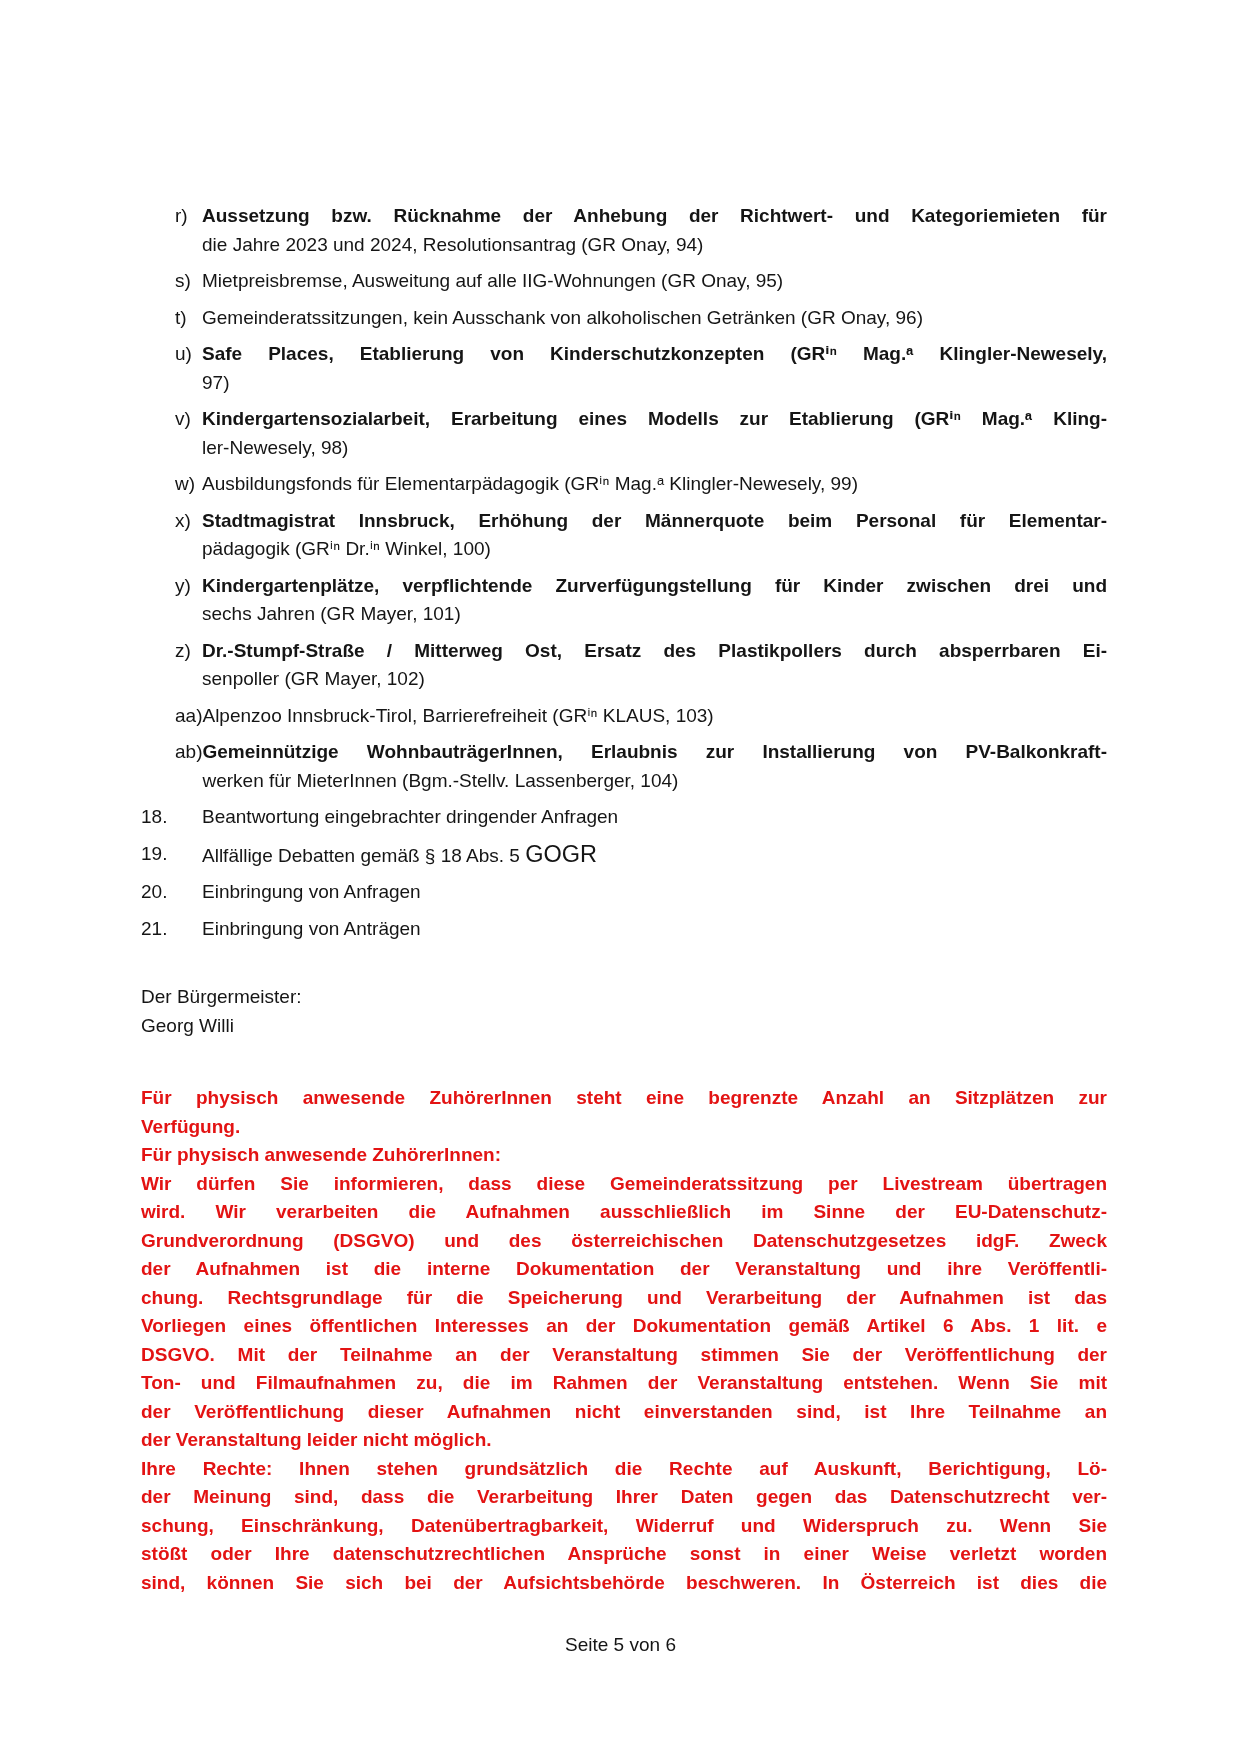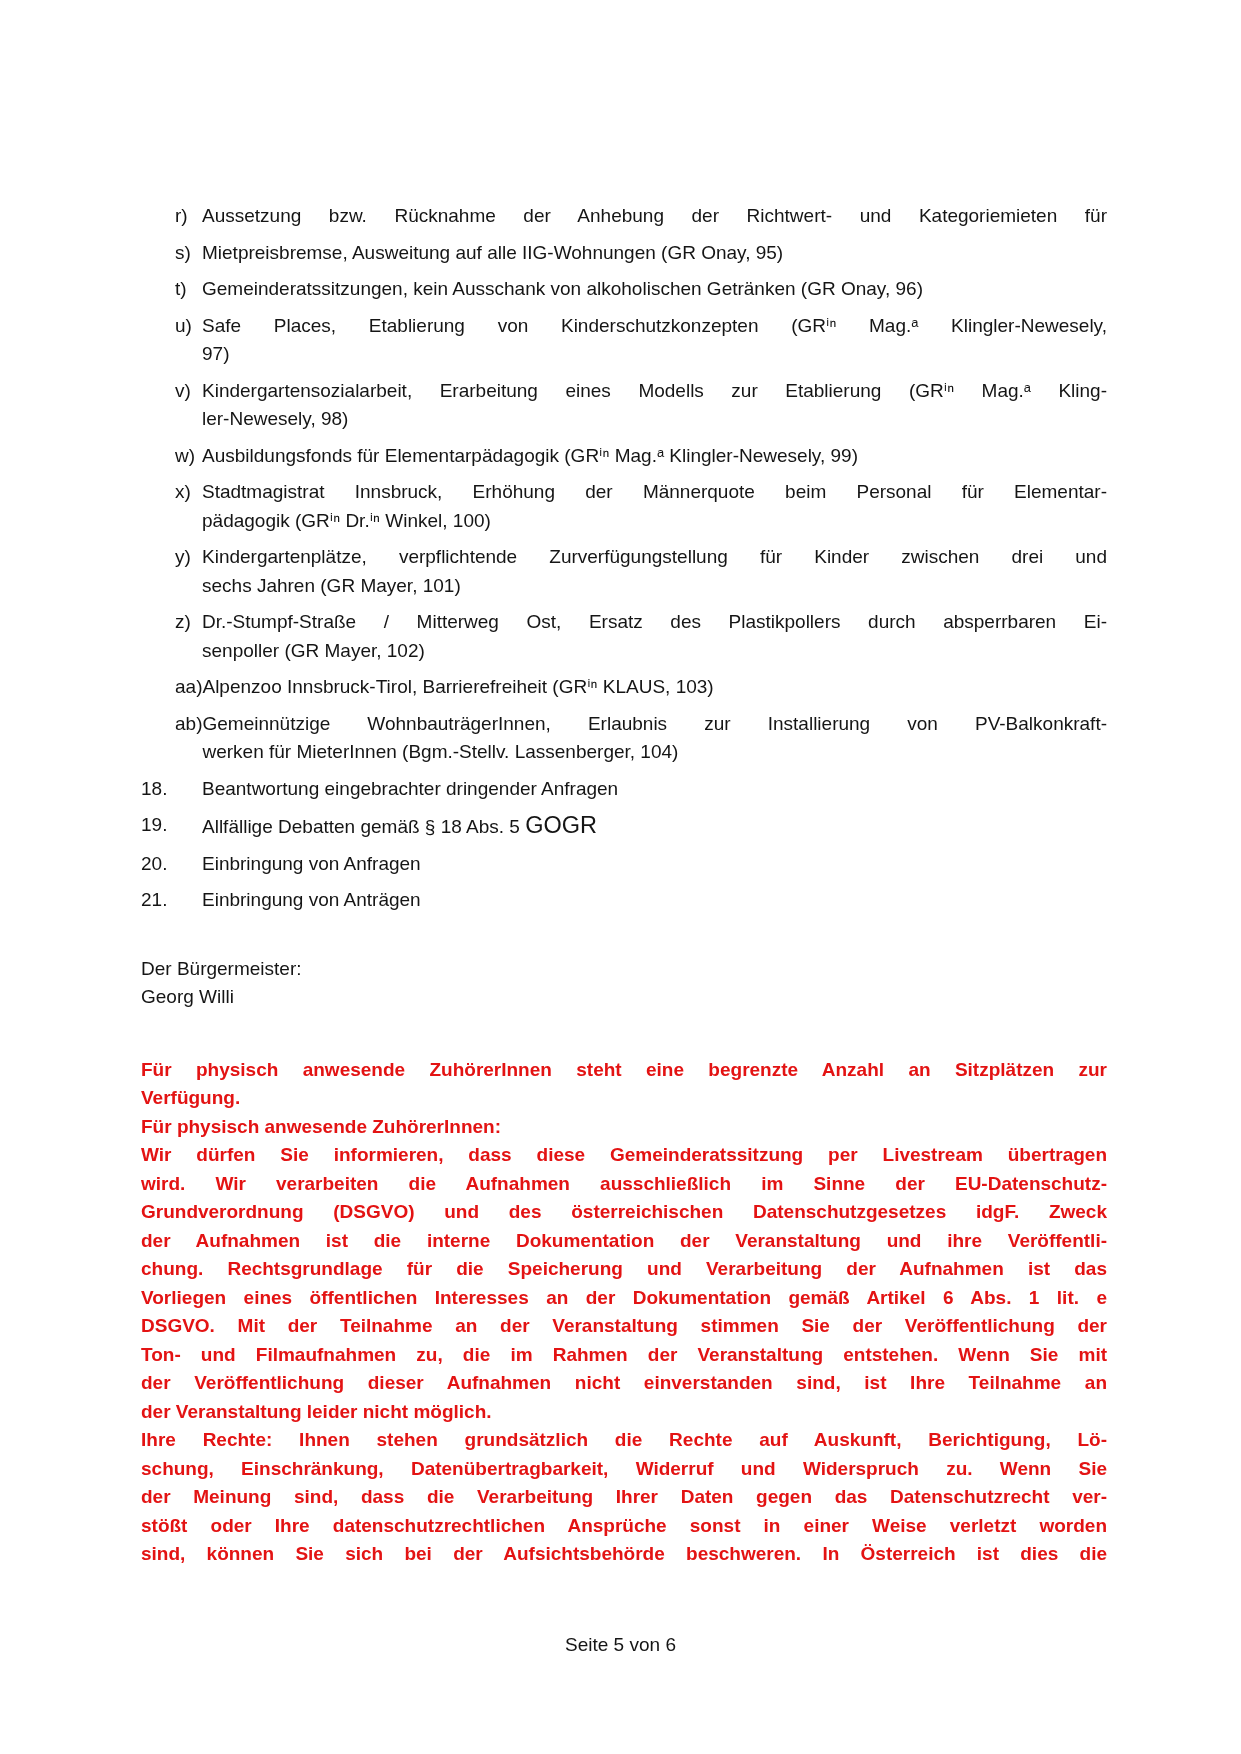--- a/index.html
+++ b/index.html
@@ -19,21 +19,21 @@
     left:141px;top:202px;
     width:966px;
   }
   
   .letter-item{display:flex;margin-bottom:8px;}
   .letter-marker{flex:0 0 61px;box-sizing:border-box;padding-left:34px;}
   .num-item{display:flex;margin-bottom:8px;}
   .num-marker{flex:0 0 61px;box-sizing:border-box;}
   .item-body{flex:1 1 auto;min-width:0;}
   
-  .jl{text-align:justify;text-align-last:justify;}
+  .jl{text-align:justify;text-align-last:justify;font-weight:bold;}
   .ll{text-align:left;}
   .numbered-list{margin-top:6px;}
   
   .signature{margin-top:40px;}
   
   .notices{color:var(--notice-red,#e31313);font-weight:bold;}
   .notice-par{}
   .notice-par.first{margin-top:44px;}
   .gogr{font-size:23.5px;text-align:center;}
   .footer{
@@ -45,20 +45,21 @@
 <body>
 
 <div class="page">
   <div class="content">
 
     <div>
         <div class="letter-item">
           <div class="letter-marker">r)</div>
           <div class="item-body">
             <div class="jl">Aussetzung bzw. Rücknahme der Anhebung der Richtwert- und Kategoriemieten für</div>
+            <div class="ll">die Jahre 2023 und 2024, Resolutionsantrag (GR Onay, 94)</div>
           </div>
         </div>
         <div class="letter-item">
           <div class="letter-marker">s)</div>
           <div class="item-body">
             <div class="ll">Mietpreisbremse, Ausweitung auf alle IIG-Wohnungen (GR Onay, 95)</div>
           </div>
         </div>
         <div class="letter-item">
           <div class="letter-marker">t)</div>
@@ -161,22 +162,22 @@
           <div class="jl">der Aufnahmen ist die interne Dokumentation der Veranstaltung und ihre Veröffentli-</div>
           <div class="jl">chung. Rechtsgrundlage für die Speicherung und Verarbeitung der Aufnahmen ist das</div>
           <div class="jl">Vorliegen eines öffentlichen Interesses an der Dokumentation gemäß Artikel 6 Abs. 1 lit. e</div>
           <div class="jl">DSGVO. Mit der Teilnahme an der Veranstaltung stimmen Sie der Veröffentlichung der</div>
           <div class="jl">Ton- und Filmaufnahmen zu, die im Rahmen der Veranstaltung entstehen. Wenn Sie mit</div>
           <div class="jl">der Veröffentlichung dieser Aufnahmen nicht einverstanden sind, ist Ihre Teilnahme an</div>
           <div class="ll">der Veranstaltung leider nicht möglich.</div>
         </div>
         <div class="notice-par">
           <div class="jl">Ihre Rechte: Ihnen stehen grundsätzlich die Rechte auf Auskunft, Berichtigung, Lö-</div>
+          <div class="jl">der Meinung sind, dass die Verarbeitung Ihrer Daten gegen das Datenschutzrecht ver-</div>
           <div class="jl">schung, Einschränkung, Datenübertragbarkeit, Widerruf und Widerspruch zu. Wenn Sie</div>
-          <div class="jl">der Meinung sind, dass die Verarbeitung Ihrer Daten gegen das Datenschutzrecht ver-</div>
           <div class="jl">stößt oder Ihre datenschutzrechtlichen Ansprüche sonst in einer Weise verletzt worden</div>
           <div class="jl">sind, können Sie sich bei der Aufsichtsbehörde beschweren. In Österreich ist dies die</div>
         </div>
       </div>
 
   </div>
 
   <div class="footer">
     <span>Seite 5 von 6</span>
   </div>

